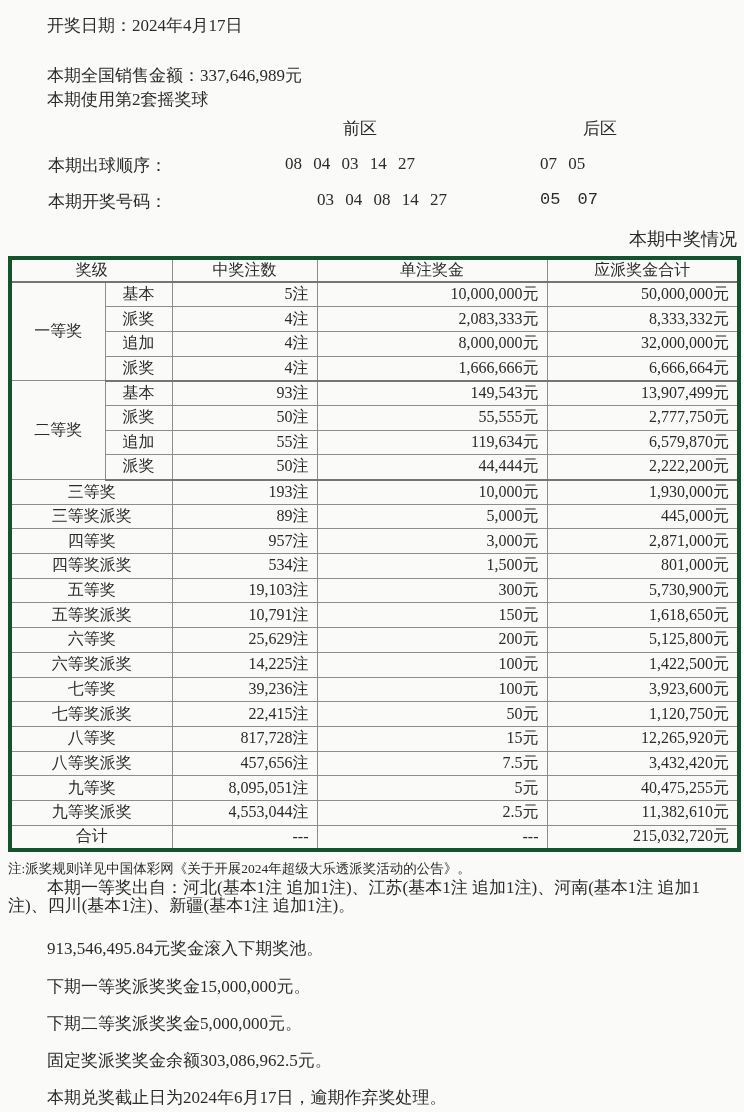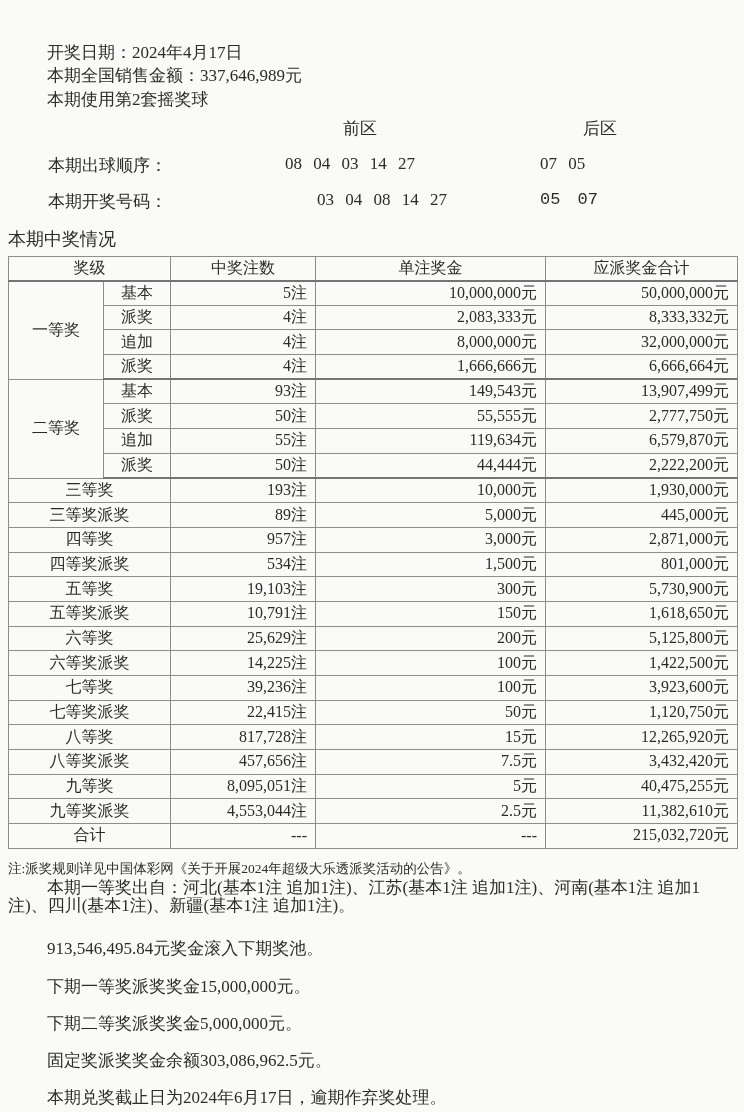--- a/index.html
+++ b/index.html
@@ -9,51 +9,51 @@
     color:#2b2b2b;
     font-family:"Liberation Serif","DejaVu Serif",serif;
     position:relative;
     overflow:hidden;
   }
   .abs{position:absolute;}
   .info-line{font-size:17px;white-space:nowrap;}
   .zone-label{font-size:17px;text-align:center;}
   .row-label{font-size:17px;white-space:nowrap;}
   .balls{font-size:17px;text-align:left;word-spacing:7px;white-space:nowrap;}
-  .table-title{font-size:18px;text-align:left;width:729px;left:8px;top:227px;}
+  .table-title{font-size:18px;text-align:right;width:729px;left:8px;top:227px;}
   table.prize{
     position:absolute;left:8px;top:256px;
     width:729px;
     border-collapse:collapse;
     table-layout:fixed;
     font-size:16px;
   }
   table.prize td,table.prize th{
     border:1px solid #8d8d8d;
     padding:0;
     font-weight:normal;
     vertical-align:middle;
     overflow:hidden;
   }
-  table.prize{border:1px solid #14532d;}
+  table.prize{border:4px solid #14532d;}
   table.prize tr{height:24.7px;}
   table.prize tr.hdr{height:24px;}
   table.prize tr.hdr th{border-bottom-width:2px;border-bottom-color:#757575;}
   tr.group-end td{border-bottom-width:2px;border-bottom-color:#757575;}
   .c-label{text-align:center;}
   .c-num{text-align:right;padding-right:8px !important;}
   .footnote{font-size:13.5px;left:8px;top:860px;white-space:nowrap;}
   .para{font-size:17px;line-height:18px;}
   .para-wrap{left:8px;top:879px;width:704px;text-indent:39px;}
   .para-line{left:47px;white-space:nowrap;}
 </style>
 </head>
 <body>
 
-<div class="abs info-line" style="left:47px;top:41px;">开奖日期：2024年4月17日</div>
+<div class="abs info-line" style="left:47px;top:14px;">开奖日期：2024年4月17日</div>
 <div class="abs info-line" style="left:47px;top:64px;">本期全国销售金额：337,646,989元</div>
 <div class="abs info-line" style="left:47px;top:88px;">本期使用第2套摇奖球</div>
 
 <div class="abs zone-label" style="left:290px;top:117px;width:140px;">前区</div>
 <div class="abs zone-label" style="left:540px;top:117px;width:120px;">后区</div>
 
 <div class="abs row-label" style="left:48px;top:154px;">本期出球顺序：</div>
 <div class="abs balls" style="left:285px;top:154px;width:145px;">08 04 03 14 27</div>
 <div class="abs balls" style="left:540px;top:154px;width:120px;">07 05</div>
 

